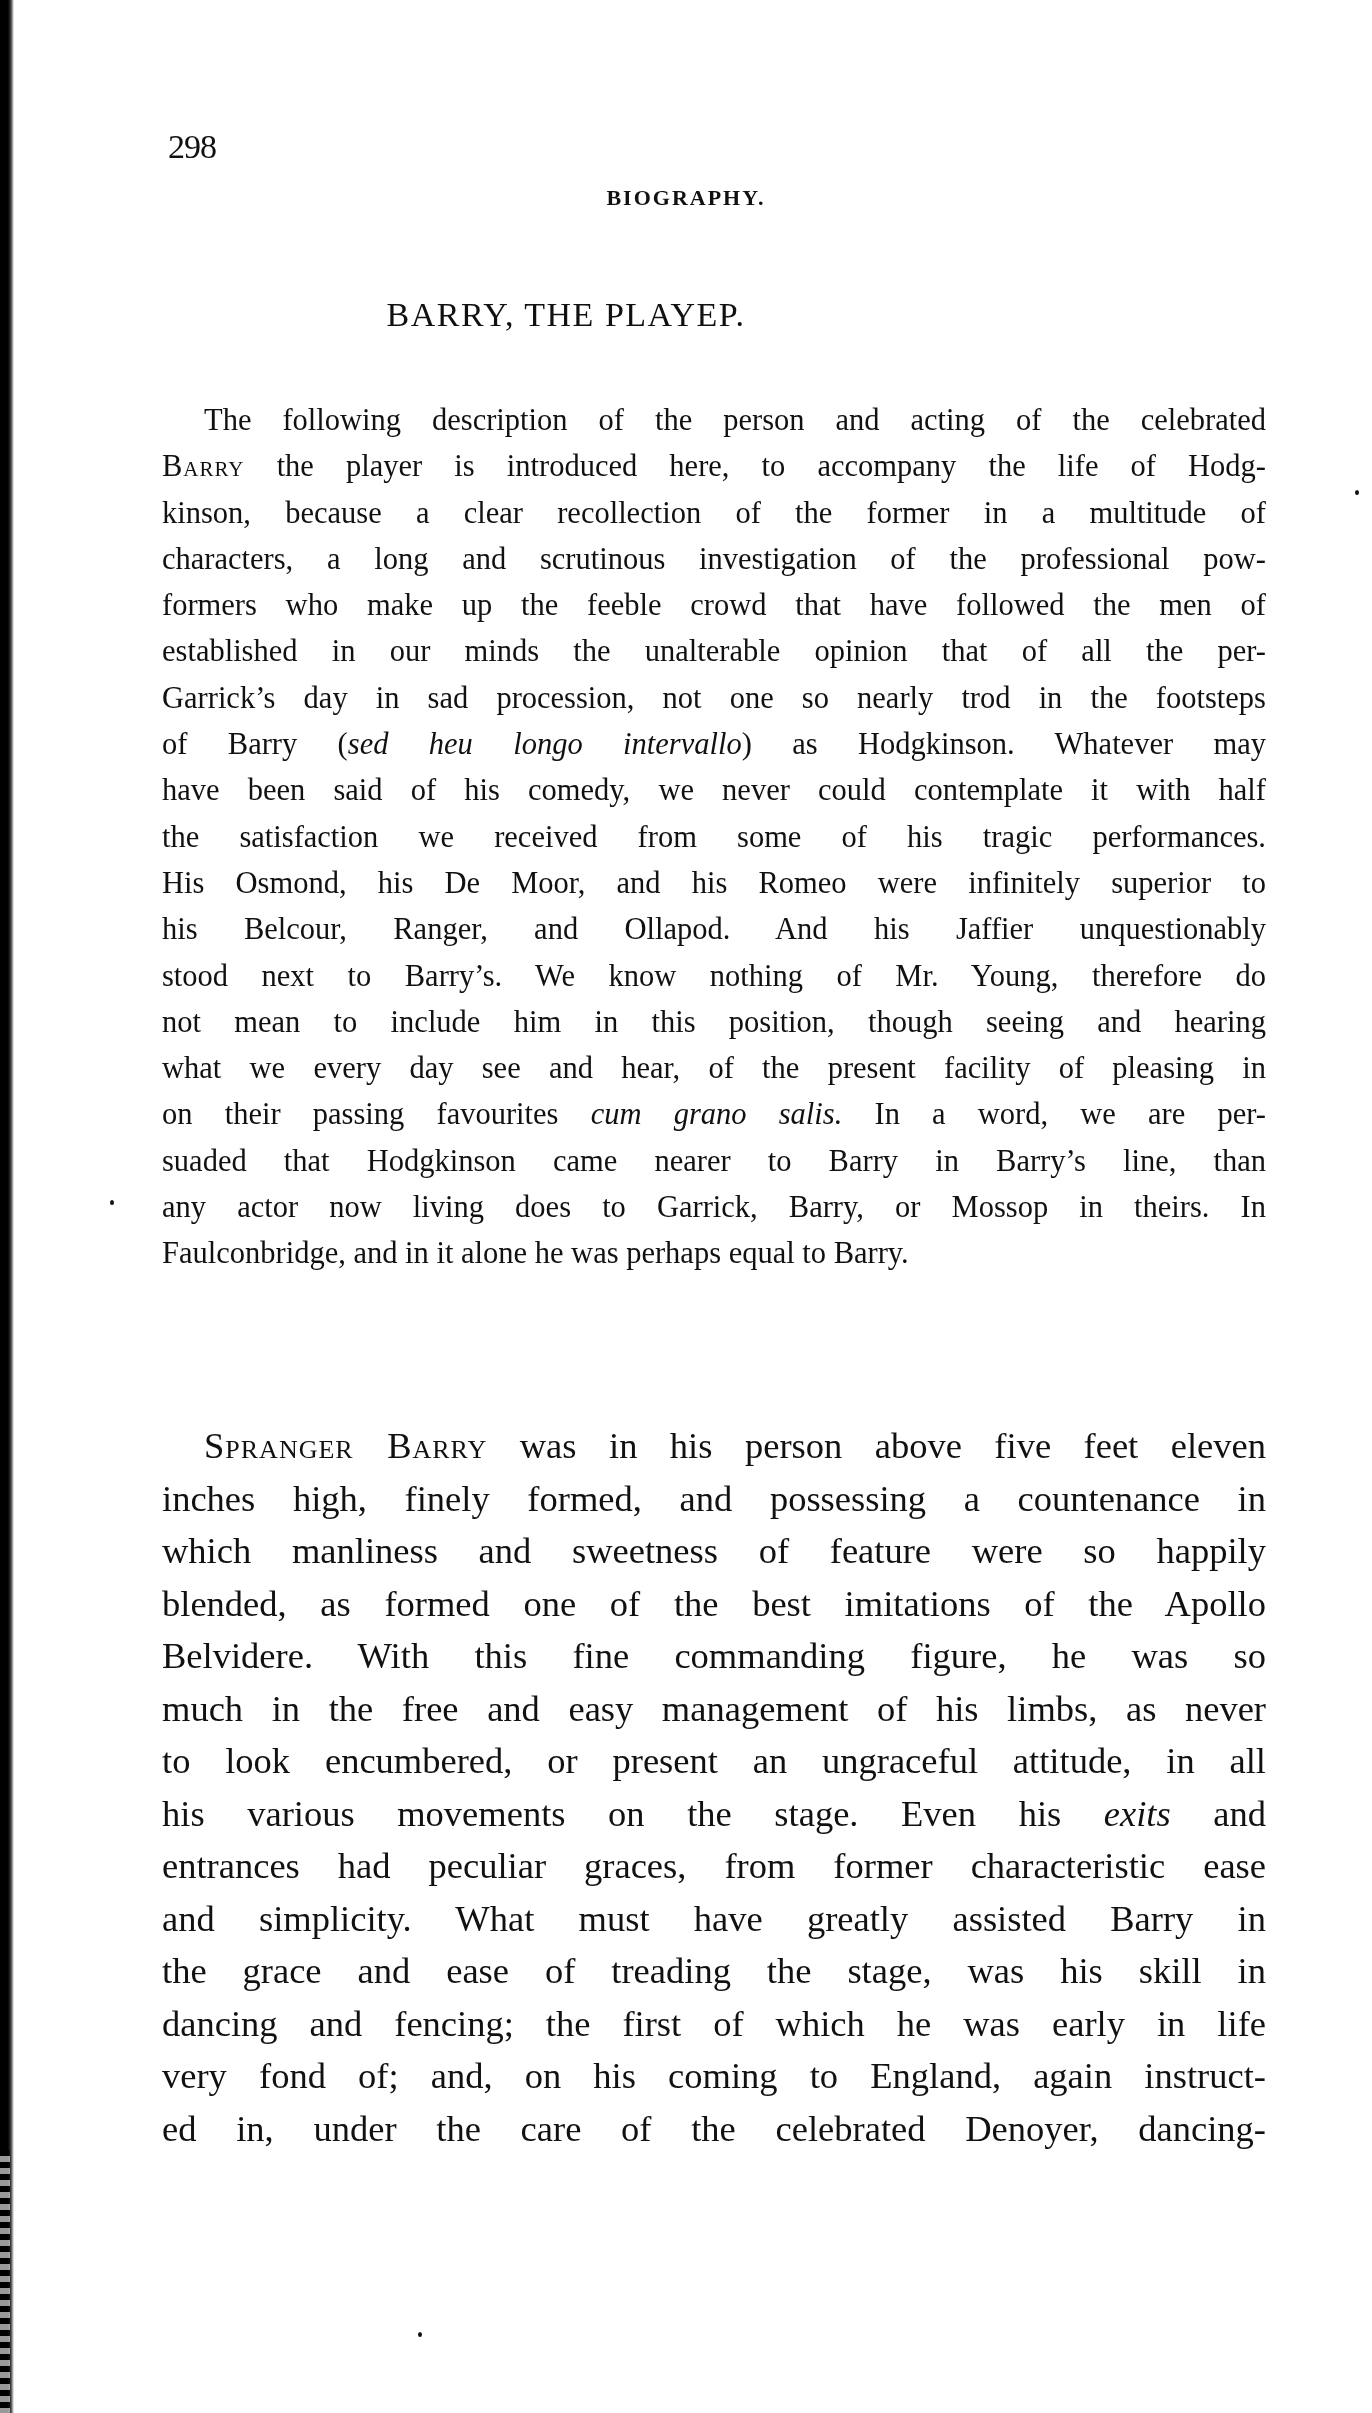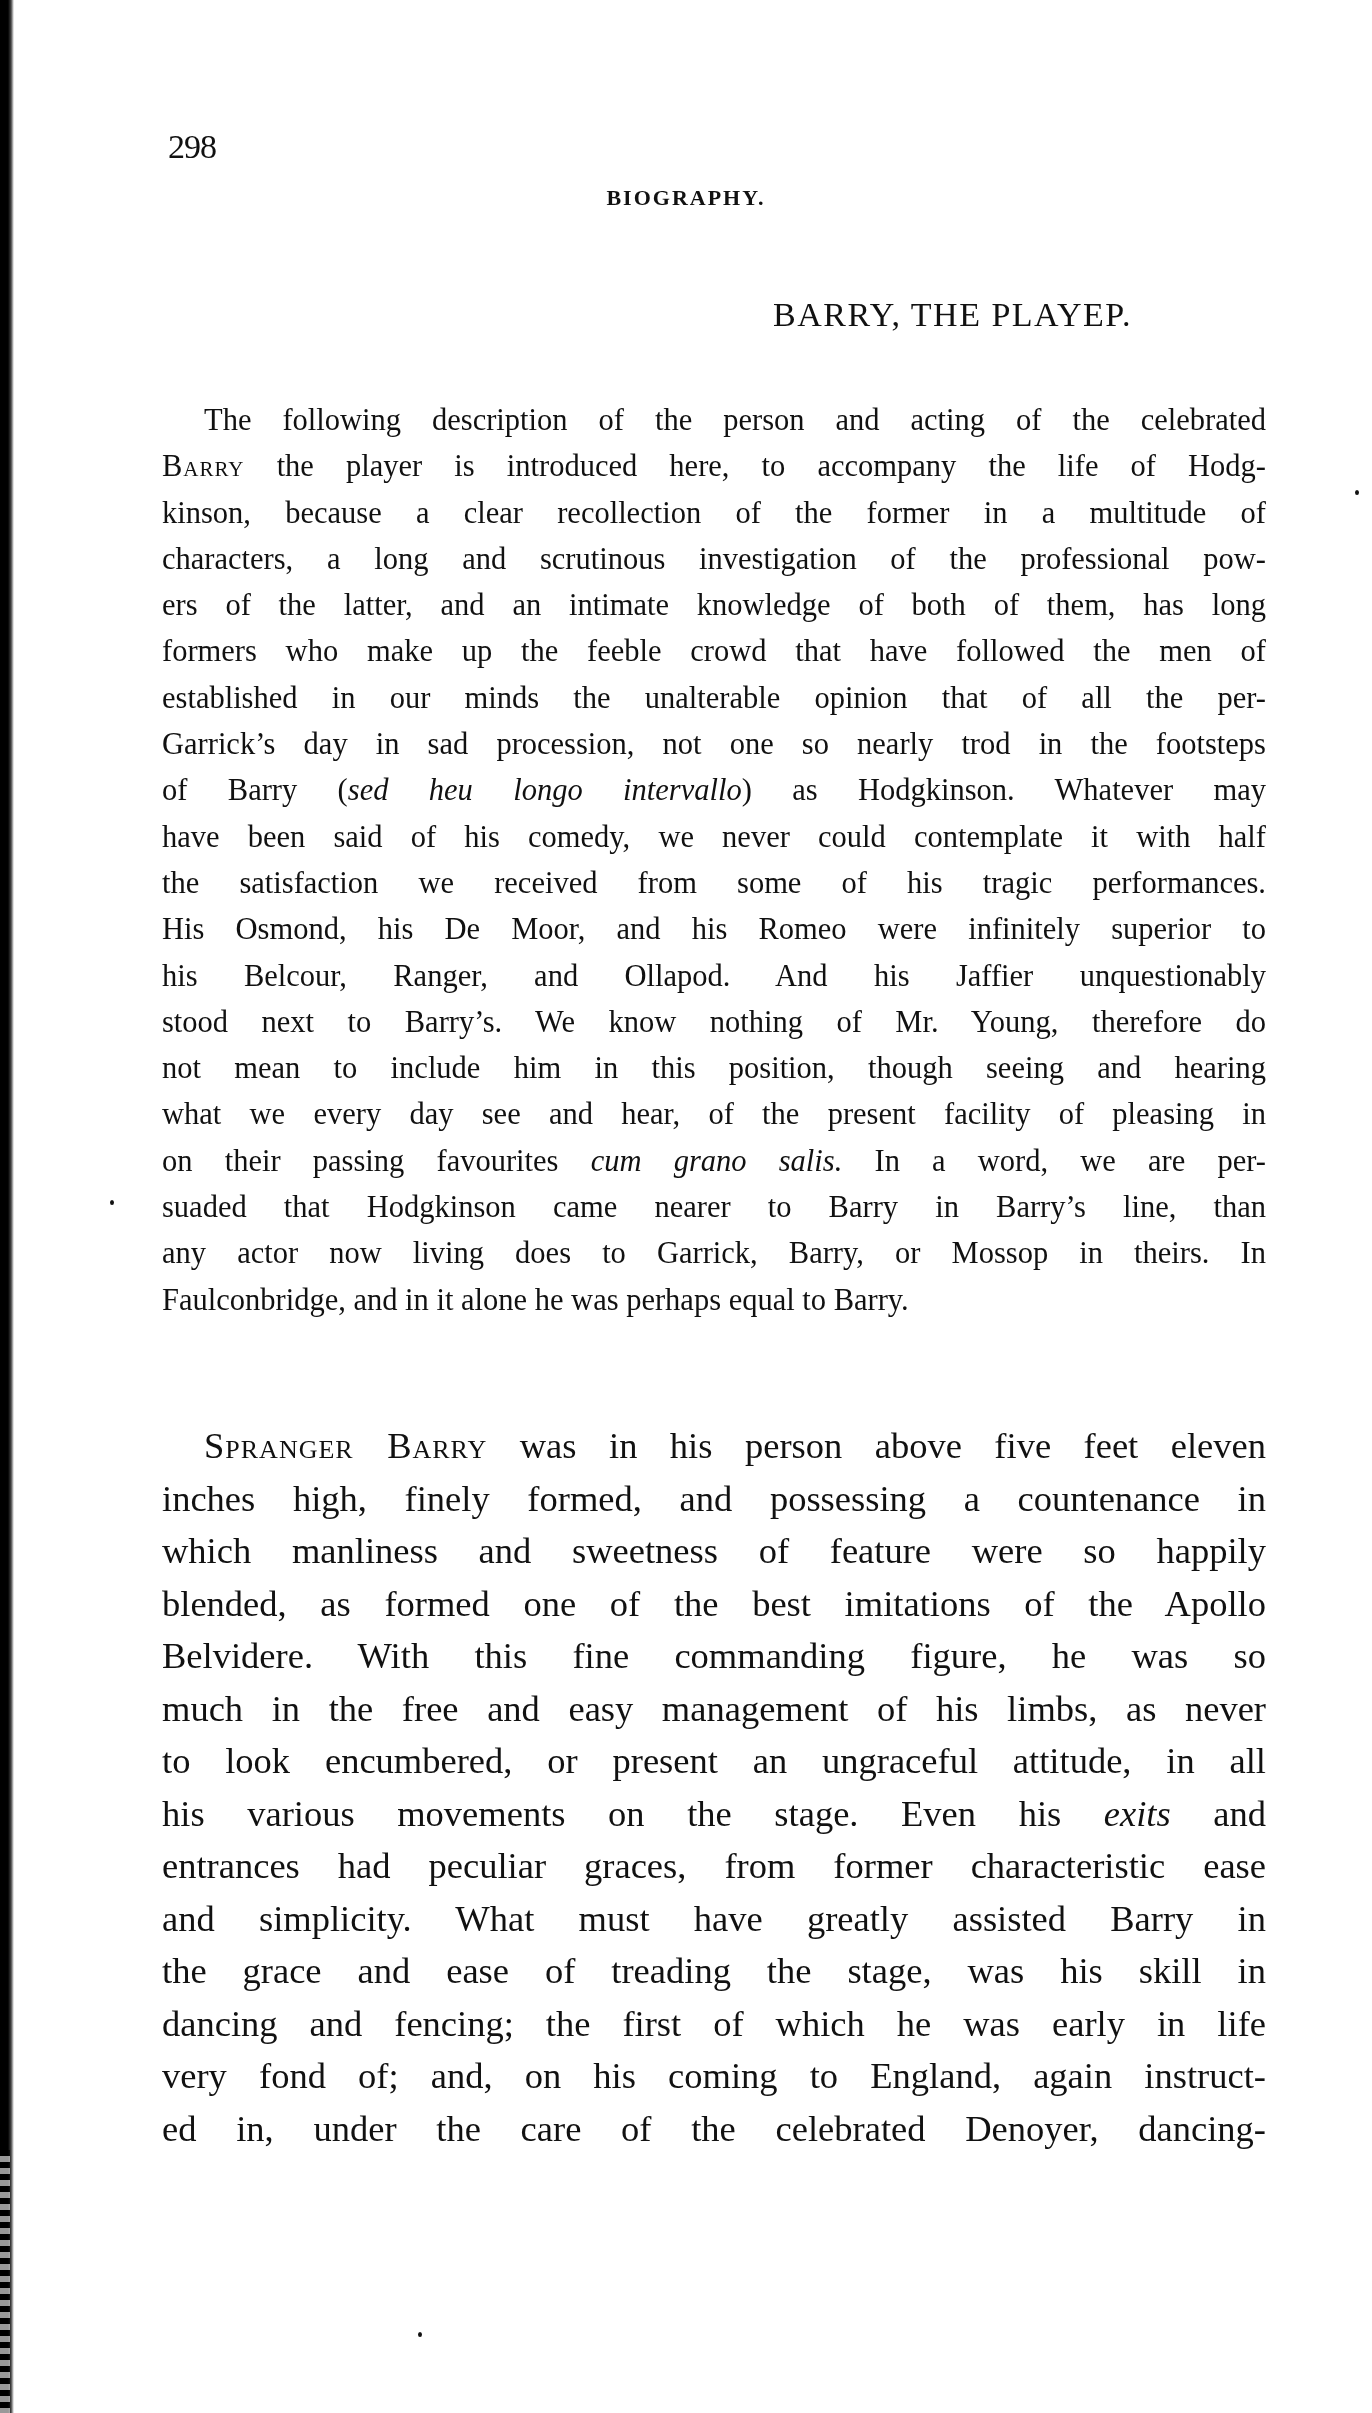--- a/index.html
+++ b/index.html
@@ -5,21 +5,21 @@
   html, body { margin: 0; padding: 0; background: #ffffff; }
   body { width: 1372px; height: 2413px; position: relative; overflow: hidden;
          font-family: "Liberation Serif", "DejaVu Serif", serif; color: #111; }
   .binding { position: absolute; left: 0; top: 0; width: 14px; height: 2413px;
              background: linear-gradient(to right, #000 0, #000 8px, #444 11px, #fff 14px); }
   .binding-lower { position: absolute; left: 0; top: 2150px; width: 10px; height: 263px;
              background: repeating-linear-gradient(to bottom, #000 0 6px, #fff 6px 12px); opacity: .6; }
   .page-number { position: absolute; left: 168px; top: 128px; font-size: 34px; letter-spacing: -1px; }
   .running-head { position: absolute; left: 0; width: 1372px; top: 137px; text-align: center;
                   font-size: 22px; letter-spacing: 2px; font-weight: bold; margin-top: 48px; }
-  .article-title { position: absolute; left: 0; width: 1132px; top: 296px; text-align: right;
+  .article-title { position: absolute; left: 0; width: 1132px; top: 296px; text-align: center;
                    font-size: 34px; letter-spacing: 1.5px; }
   .para { position: absolute; left: 158px; width: 1104px; margin: 4px; }
   .para .line { display: block; white-space: nowrap; text-align: justify; text-align-last: justify; }
   .para1 { top: 393px; font-size: 30.5px; line-height: 46.3px; }
   .para2 { top: 1416px; font-size: 36.5px; line-height: 52.5px; }
   .indent { padding-left: 42px; }
   .sc { font-variant: small-caps; letter-spacing: 1px; }
   .speck { position: absolute; width: 4px; height: 5px; background: #111; border-radius: 50%; }
 </style>
 </head>
@@ -30,21 +30,20 @@
 
 <div class="page-number">298</div>
 <div class="running-head">BIOGRAPHY.</div>
 <div class="article-title">BARRY, THE PLAYEP.</div>
 
 <div class="para para1">
     <span class="line indent"><span>The following description of the person and acting of the celebrated</span></span>
     <span class="line"><span class="sc">Barry</span><span> the player is introduced here, to accompany the life of Hodg-</span></span>
     <span class="line"><span>kinson, because a clear recollection of the former in a multitude of</span></span>
     <span class="line"><span>characters, a long and scrutinous investigation of the professional pow-</span></span>
-    <span class="line"><span>ers of the latter, and an intimate knowledge of both of them, has long</span></span>
     <span class="line"><span>formers who make up the feeble crowd that have followed the men of</span></span>
     <span class="line"><span>established in our minds the unalterable opinion that of all the per-</span></span>
     <span class="line"><span>Garrick’s day in sad procession, not one so nearly trod in the footsteps</span></span>
     <span class="line"><span>of Barry (</span><span style="font-style: italic;">sed heu longo intervallo</span><span>) as Hodgkinson. Whatever may</span></span>
     <span class="line"><span>have been said of his comedy, we never could contemplate it with half</span></span>
     <span class="line"><span>the satisfaction we received from some of his tragic performances.</span></span>
     <span class="line"><span>His Osmond, his De Moor, and his Romeo were infinitely superior to</span></span>
     <span class="line"><span>his Belcour, Ranger, and Ollapod. And his Jaffier unquestionably</span></span>
     <span class="line"><span>stood next to Barry’s. We know nothing of Mr. Young, therefore do</span></span>
     <span class="line"><span>not mean to include him in this position, though seeing and hearing</span></span>

